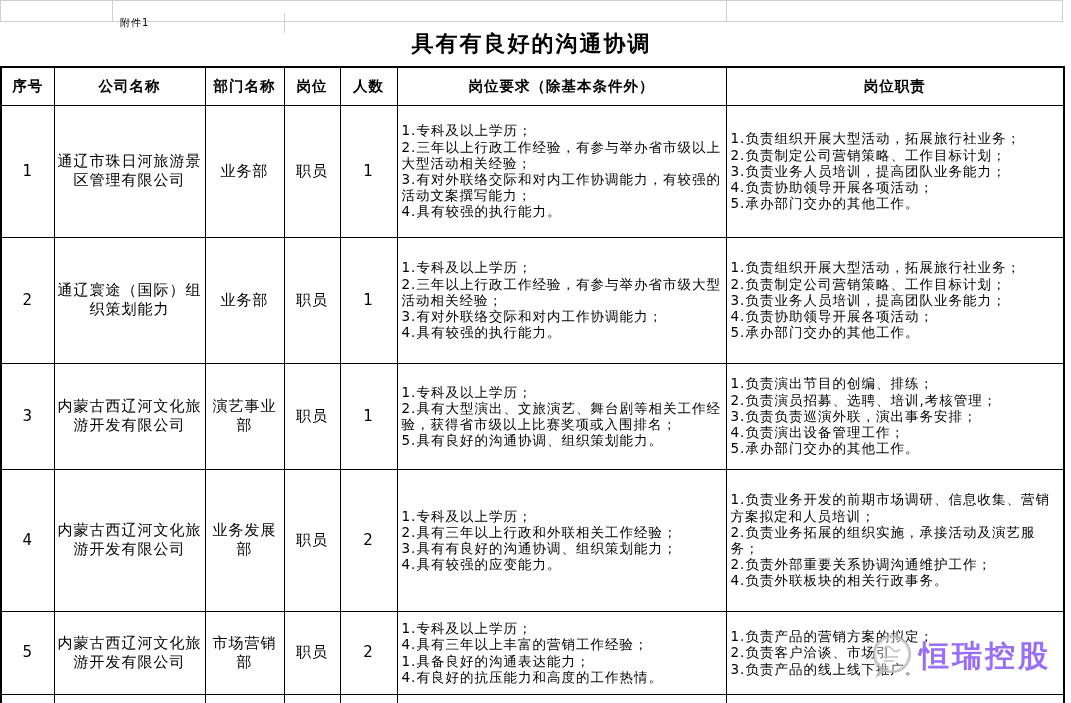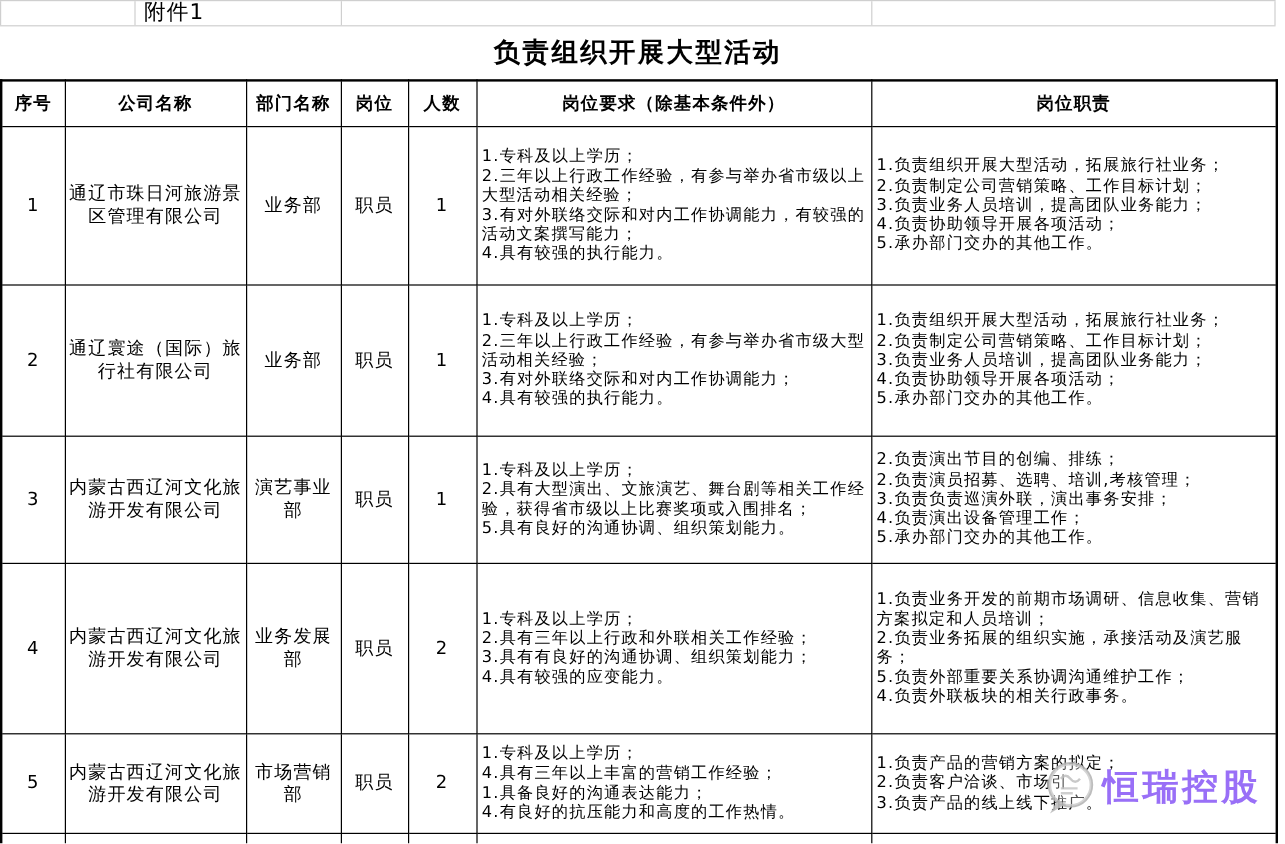--- a/index.html
+++ b/index.html
@@ -9,21 +9,21 @@
     font-family:"DejaVu Sans", sans-serif;
   }
   
   .toprow {
     position:absolute; left:0; top:0; width:1063px; height:22px;
     display:flex; box-sizing:border-box;
     border-top:1px solid #cfcfcf; border-bottom:1px solid #cfcfcf;
   }
   .tcell { box-sizing:border-box; border-right:1px solid #cfcfcf; height:100%; }
   .tc1 { width:113px; border-left:1px solid #cfcfcf; }
-  .tc2 { width:172px; font-size:18px; line-height:20px; padding-left:7px; letter-spacing:1px; }
+  .tc2 { width:172px; font-size:10px; line-height:20px; padding-left:7px; letter-spacing:1px;margin-top:12px; }
   .tc3 { width:442px; }
   .tc4 { width:336px; }
   
   .titleband {
     position:absolute; left:0; top:22px; width:1063px; height:44px;
     display:flex; align-items:center; justify-content:center;
     font-size:22px; font-weight:bold; letter-spacing:2px;
   }
   
   table.main {
@@ -65,21 +65,21 @@
 
 <div class="stage">
 
   <div class="toprow">
     <div class="tcell tc1"></div>
     <div class="tcell tc2">附件1</div>
     <div class="tcell tc3"></div>
     <div class="tcell tc4"></div>
   </div>
 
-  <div class="titleband">负责组织开展大型活动</div>
+  <div class="titleband">具有有良好的沟通协调</div>
 
   <table class="main">
     <colgroup>
       <col style="width:53px">
         <col style="width:151px">
         <col style="width:79px">
       <col style="width:56px">
         <col style="width:57px">
         <col style="width:329px">
       <col style="width:338px">
@@ -111,21 +111,21 @@
         <td class="long">
             <div>1.负责组织开展大型活动，拓展旅行社业务；</div>
             <div>2.负责制定公司营销策略、工作目标计划；</div>
             <div>3.负责业务人员培训，提高团队业务能力；</div>
             <div>4.负责协助领导开展各项活动；</div>
             <div>5.承办部门交办的其他工作。</div>
           </td>
       </tr>
       <tr class="r2">
         <td class="center">2</td>
-        <td class="center">通辽寰途（国际）旅行社有限公司</td>
+        <td class="center">通辽寰途（国际）组织策划能力</td>
         <td class="center">业务部</td>
         <td class="center">职员</td>
         <td class="center">1</td>
         <td class="long">
             <div>1.专科及以上学历；</div>
             <div>2.三年以上行政工作经验，有参与举办省市级大型活动相关经验；</div>
             <div>3.有对外联络交际和对内工作协调能力；</div>
             <div>4.具有较强的执行能力。</div>
           </td>
         <td class="long">
@@ -141,21 +141,21 @@
         <td class="center">内蒙古西辽河文化旅游开发有限公司</td>
         <td class="center">演艺事业部</td>
         <td class="center">职员</td>
         <td class="center">1</td>
         <td class="long">
             <div>1.专科及以上学历；</div>
             <div>2.具有大型演出、文旅演艺、舞台剧等相关工作经验，获得省市级以上比赛奖项或入围排名；</div>
             <div>5.具有良好的沟通协调、组织策划能力。</div>
           </td>
         <td class="long">
-            <div>2.负责演出节目的创编、排练；</div>
+            <div>1.负责演出节目的创编、排练；</div>
             <div>2.负责演员招募、选聘、培训,考核管理；</div>
             <div>3.负责负责巡演外联，演出事务安排；</div>
             <div>4.负责演出设备管理工作；</div>
             <div>5.承办部门交办的其他工作。</div>
           </td>
       </tr>
       <tr class="r4">
         <td class="center">4</td>
         <td class="center">内蒙古西辽河文化旅游开发有限公司</td>
         <td class="center">业务发展部</td>
@@ -163,21 +163,21 @@
         <td class="center">2</td>
         <td class="long">
             <div>1.专科及以上学历；</div>
             <div>2.具有三年以上行政和外联相关工作经验；</div>
             <div>3.具有有良好的沟通协调、组织策划能力；</div>
             <div>4.具有较强的应变能力。</div>
           </td>
         <td class="long">
             <div>1.负责业务开发的前期市场调研、信息收集、营销方案拟定和人员培训；</div>
             <div>2.负责业务拓展的组织实施，承接活动及演艺服务；</div>
-            <div>5.负责外部重要关系协调沟通维护工作；</div>
+            <div>2.负责外部重要关系协调沟通维护工作；</div>
             <div>4.负责外联板块的相关行政事务。</div>
           </td>
       </tr>
       <tr class="r5">
         <td class="center">5</td>
         <td class="center">内蒙古西辽河文化旅游开发有限公司</td>
         <td class="center">市场营销部</td>
         <td class="center">职员</td>
         <td class="center">2</td>
         <td class="long">

